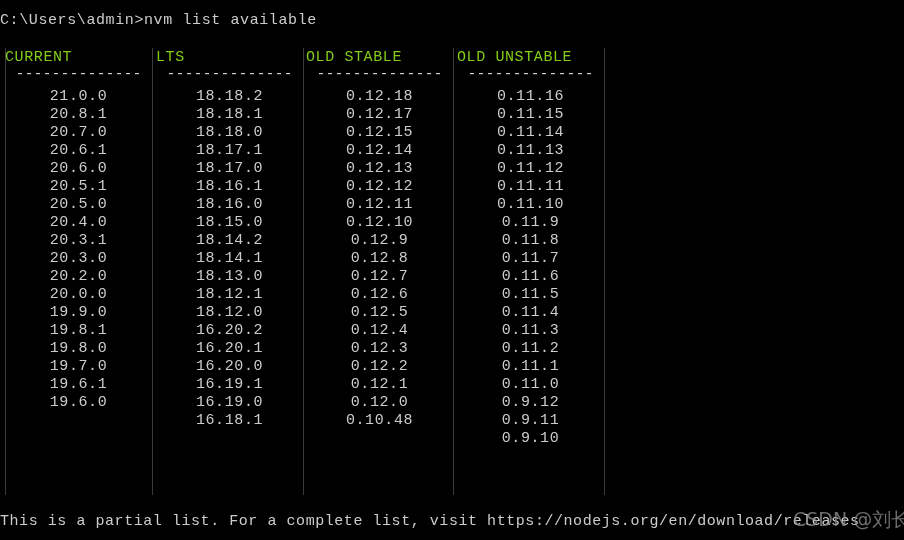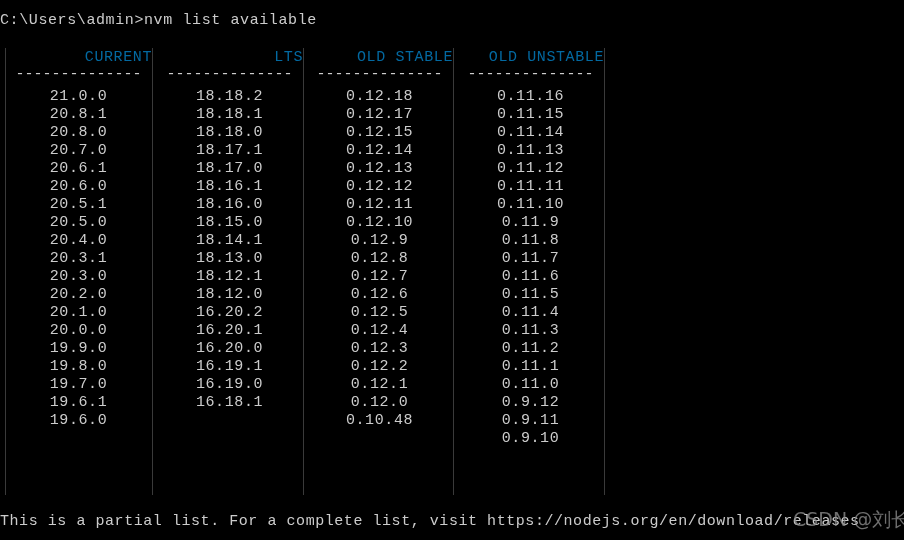--- a/index.html
+++ b/index.html
@@ -67,25 +67,25 @@
   .col.c0 { left: 0px; }
   .col.c1 { left: 151px; text-decoration: underline; }
   .col.c2 { left: 301px; }
   .col.c3 { left: 452px; font-family: Liberation Mono, monospace; }
 
   .col-header {
     position: absolute;
     top: 0px;
     left: 0;
     width: 147px;
-    text-align: right;
+    text-align: left;
     font-size: 15px;
     line-height: 20px;
     white-space: pre;
-    color: #0369a1;
+    color: #84cc16;
     letter-spacing: 0.6px;
   }
 
   .col-dashes {
     position: absolute;
     top: 21px;
     left: 0;
     width: 147px;
     text-align: center;
     font-size: 15px;
@@ -151,52 +151,52 @@
     <div class="vrule v2"></div>
     <div class="vrule v3"></div>
     <div class="vrule v4"></div>
 
     <div class="col c0">
       <div class="col-header">CURRENT</div>
       <div class="col-dashes">--------------</div>
       <div class="col-values">
           <span class="cell">21.0.0</span>
           <span class="cell">20.8.1</span>
-          <span class="cell">20.8.0</span>
           <span class="cell">20.7.0</span>
           <span class="cell">20.6.1</span>
           <span class="cell">20.6.0</span>
           <span class="cell">20.5.1</span>
           <span class="cell">20.5.0</span>
           <span class="cell">20.4.0</span>
           <span class="cell">20.3.1</span>
           <span class="cell">20.3.0</span>
           <span class="cell">20.2.0</span>
-          <span class="cell">20.1.0</span>
           <span class="cell">20.0.0</span>
           <span class="cell">19.9.0</span>
+          <span class="cell">19.8.1</span>
           <span class="cell">19.8.0</span>
           <span class="cell">19.7.0</span>
           <span class="cell">19.6.1</span>
           <span class="cell">19.6.0</span>
         </div>
     </div>
 
     <div class="col c1">
       <div class="col-header">LTS</div>
       <div class="col-dashes">--------------</div>
       <div class="col-values">
           <span class="cell">18.18.2</span>
           <span class="cell">18.18.1</span>
           <span class="cell">18.18.0</span>
           <span class="cell">18.17.1</span>
           <span class="cell">18.17.0</span>
           <span class="cell">18.16.1</span>
           <span class="cell">18.16.0</span>
           <span class="cell">18.15.0</span>
+          <span class="cell">18.14.2</span>
           <span class="cell">18.14.1</span>
           <span class="cell">18.13.0</span>
           <span class="cell">18.12.1</span>
           <span class="cell">18.12.0</span>
           <span class="cell">16.20.2</span>
           <span class="cell">16.20.1</span>
           <span class="cell">16.20.0</span>
           <span class="cell">16.19.1</span>
           <span class="cell">16.19.0</span>
           <span class="cell">16.18.1</span>

